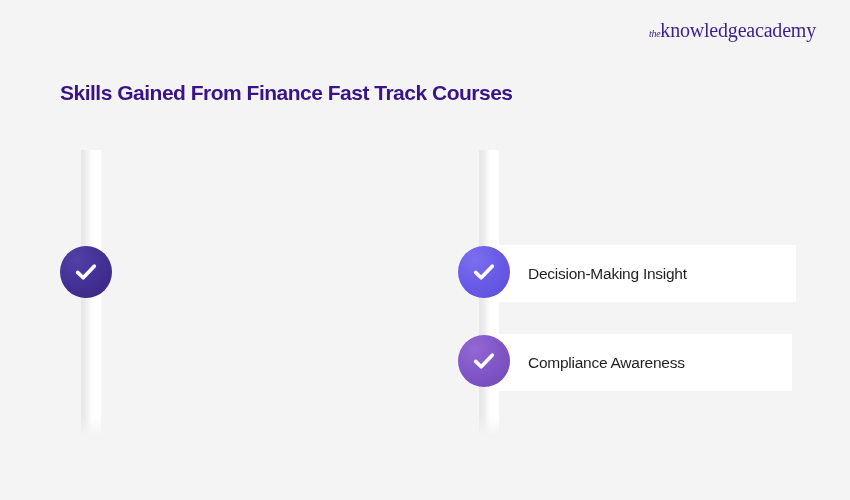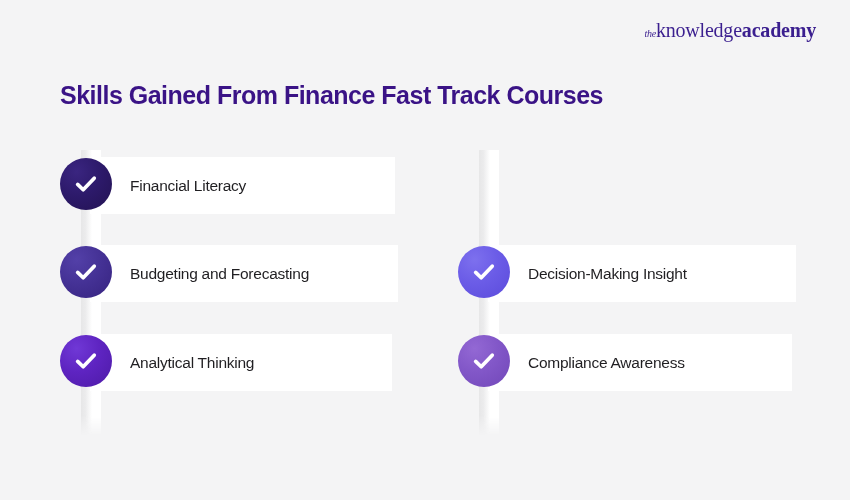--- a/index.html
+++ b/index.html
@@ -27,29 +27,29 @@
     letter-spacing: -0.2px;
     white-space: nowrap;
     line-height: 1;
   }
   .logo .the {
     font-style: italic;
     font-size: 10px;
     letter-spacing: -0.3px;
   }
   .logo .knowledge { font-weight: 400; margin-top: 39px; }
-  .logo .academy   { font-weight: 700; text-align: right; }
+  .logo .academy   { font-weight: 400; text-align: right; }
 
   
   .page-title {
     position: absolute;
     top: 81px;
     left: 60px;
     width: 740px;
-    font-size: 25px;
+    font-size: 21px;
     font-weight: 700;
     color: #3a1386;
     letter-spacing: -0.5px;
     line-height: 1.15;
   }
 
   
   .columns {
     position: absolute;
     top: 146px;
@@ -166,52 +166,29 @@
   <span class="the">the</span><span class="knowledge">knowledge</span><span class="academy">academy</span>
 </div>
 
 <h1 class="page-title">Skills Gained From Finance Fast Track Courses</h1>
 
 <div class="columns">
 
   <div class="column left">
     <div class="spine"></div>
 
-    <div class="row r0">
-      <div class="card">
-        <span class="card-label">Financial Literacy</span>
-      </div>
-      <div class="badge b0">
-        <svg viewBox="0 0 24 24" fill="none" aria-hidden="true">
-          <path d="M4.3 12.4 L9.4 17.3 L19.6 6.6" stroke="#ffffff" stroke-width="3.4" stroke-linecap="round" stroke-linejoin="round"></path>
-        </svg>
-      </div>
-    </div>
 
     <div class="row r1">
-      <div class="card">
-        <span class="card-label">Budgeting and Forecasting</span>
-      </div>
       <div class="badge b1">
         <svg viewBox="0 0 24 24" fill="none" aria-hidden="true">
           <path d="M4.3 12.4 L9.4 17.3 L19.6 6.6" stroke="#ffffff" stroke-width="3.4" stroke-linecap="round" stroke-linejoin="round"></path>
         </svg>
       </div>
     </div>
 
-    <div class="row r2">
-      <div class="card">
-        <span class="card-label">Analytical Thinking</span>
-      </div>
-      <div class="badge b2">
-        <svg viewBox="0 0 24 24" fill="none" aria-hidden="true">
-          <path d="M4.3 12.4 L9.4 17.3 L19.6 6.6" stroke="#ffffff" stroke-width="3.4" stroke-linecap="round" stroke-linejoin="round"></path>
-        </svg>
-      </div>
-    </div>
   </div>
 
   <div class="column right">
     <div class="spine"></div>
 
 
     <div class="row r2">
       <div class="card">
         <span class="card-label">Compliance Awareness</span>
       </div>

